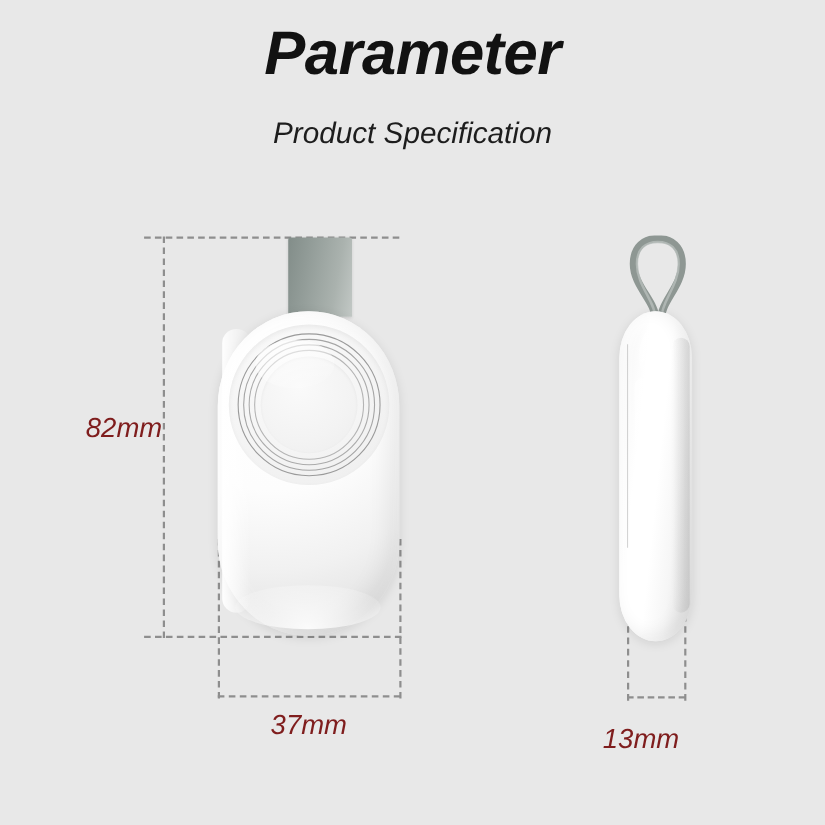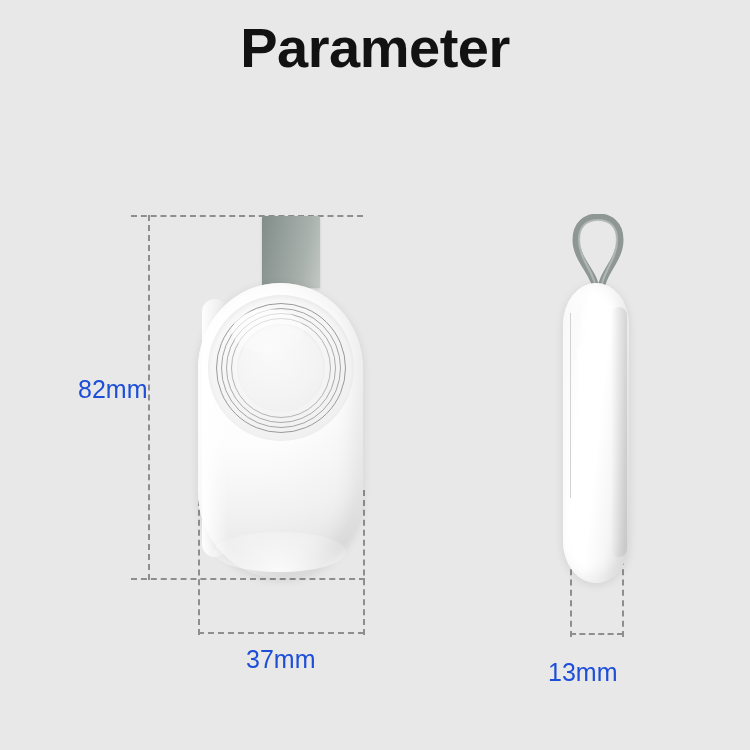--- a/index.html
+++ b/index.html
@@ -12,20 +12,21 @@
     height: 750px;
     background: #e8e8e8;
     font-family: "Liberation Sans", "DejaVu Sans", sans-serif;
     overflow: hidden;
   }
   #stage {
     position: relative;
     width: 750px;
     height: 750px;
     background: #e8e8e8;
+    font-style: italic;
   }
 
   
   #title {
     position: absolute;
     top: 16px;
     left: 0;
     width: 750px;
     text-align: center;
     font-size: 56px;
@@ -52,21 +53,21 @@
     height: 0;
     border-top: 2px dashed #8e8e8e;
   }
   .dash-v {
     position: absolute;
     width: 0;
     border-left: 2px dashed #8e8e8e;
   }
   .dim-label {
     position: absolute;
-    color: #1d4ed8;
+    color: #7f1d1d;
     font-size: 25px;
     font-weight: 400;
     white-space: nowrap;
   }
 
   
   #front-view {
     position: absolute;
     left: 198px;
     top: 283px;
@@ -232,20 +233,21 @@
     width: 56px;
     height: 78px;
   }
 </style>
 </head>
 <body>
 
 <div id="stage">
 
   <div id="title">Parameter</div>
+  <div id="subtitle">Product Specification</div>
 
   <div class="dash-h" style="left:131px; top:215px; width:232px;"></div>
 
   <div class="dash-v" style="left:148px; top:215px; height:365px;"></div>
 
   <div class="dash-h" style="left:131px; top:578px; width:234px;"></div>
 
   <div class="dash-v" style="left:198px; top:490px; height:145px;"></div>
 
   <div class="dash-v" style="left:363px; top:490px; height:145px;"></div>

